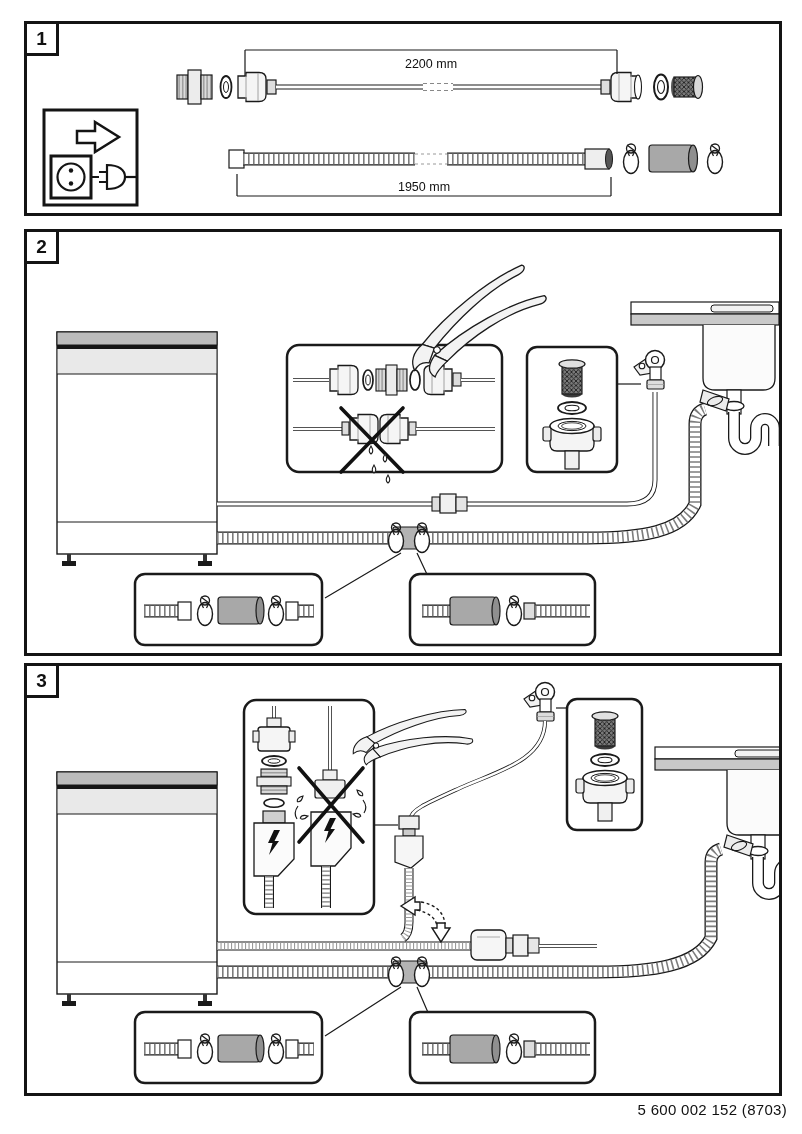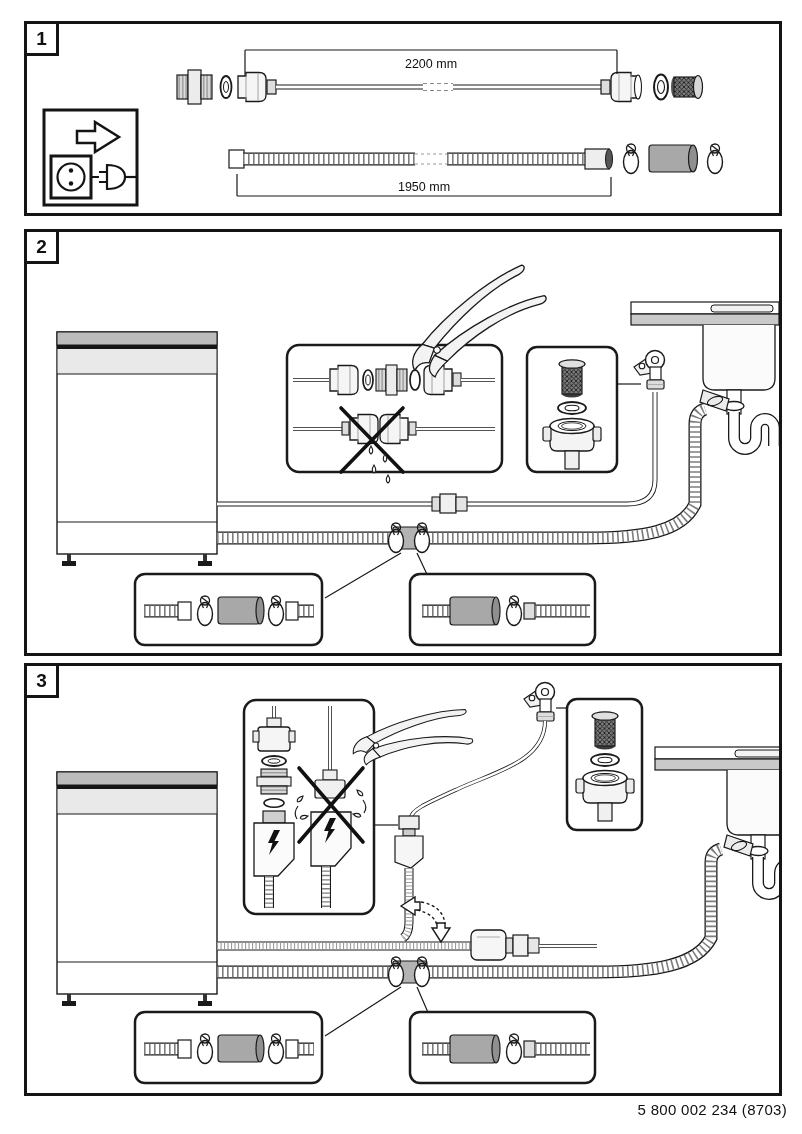--- a/index.html
+++ b/index.html
@@ -407,14 +407,14 @@
         <rect x="108" y="346" width="187" height="71" rx="10" fill="#fff" stroke="#1a1a1a" stroke-width="2.5"></rect>
         <use href="#gIE" transform="translate(115,355)"></use>
       </g>
       <g>
         <rect x="383" y="346" width="185" height="71" rx="10" fill="#fff" stroke="#1a1a1a" stroke-width="2.5"></rect>
         <use href="#gIJ" transform="translate(393,355)"></use>
       </g>
     </svg>
   </section>
 
-  <div class="footer">5 800 002 234 (8703)</div>
+  <div class="footer">5 600 002 152 (8703)</div>
 </div>
 
 </body></html>

